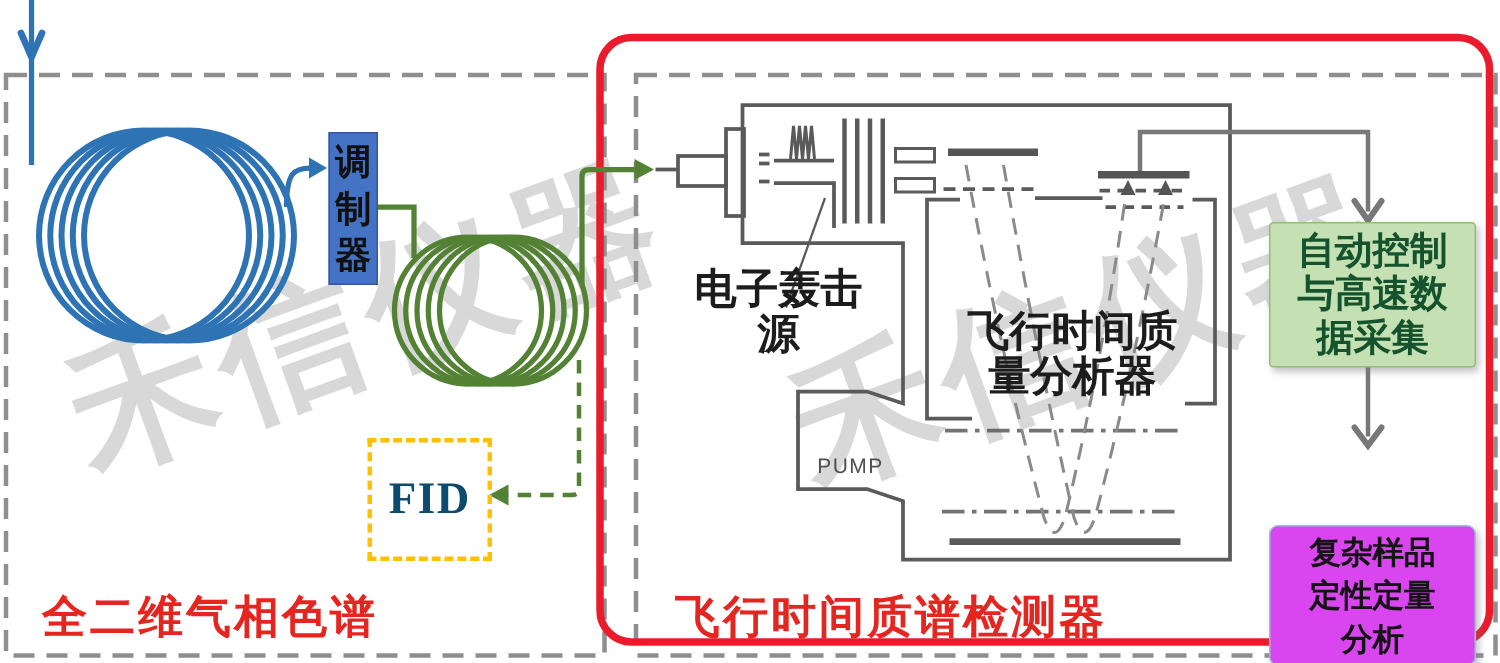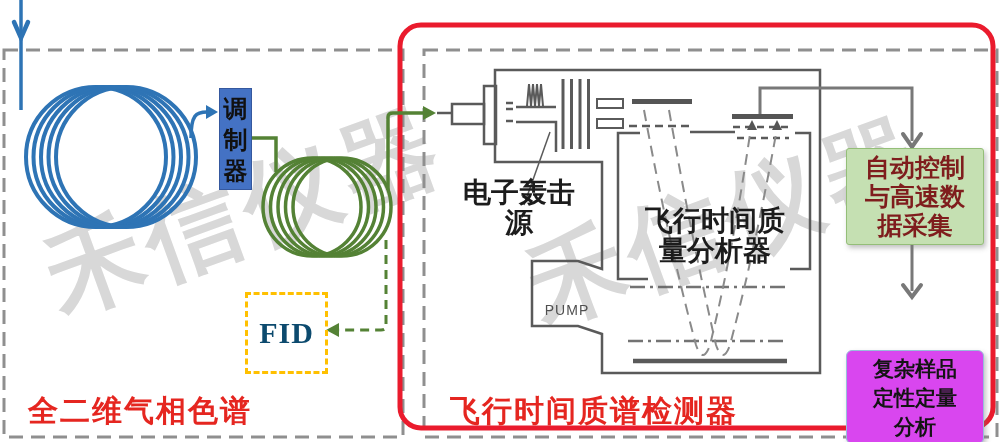--- a/index.html
+++ b/index.html
@@ -10,21 +10,21 @@
   svg.canvas{position:absolute;left:0;top:0;z-index:2;}
   .lbl{position:absolute;z-index:3;white-space:pre-line;}
   .box{position:absolute;z-index:3;display:flex;align-items:center;justify-content:center;
        text-align:center;white-space:pre-line;}
   .modulator{left:219px;top:88px;width:31px;height:100px;background:#4472c4;
              border:1px solid #35589e;color:#101010;font-weight:bold;font-size:24px;line-height:31px;}
   .fidbox{left:245px;top:292px;width:77px;height:76px;border:3px dashed #ffc000;
           color:#0c4a6e;font-weight:bold;font-size:30px;letter-spacing:1px;
           font-family:"Liberation Serif",serif;background:transparent;}
   .greenbox{left:846px;top:148px;width:136px;height:95px;background:#c5e0b2;
-            border:1px solid #94be78;border-radius:3px;color:#7f1d1d;font-weight:bold;
+            border:1px solid #94be78;border-radius:3px;color:#14532d;font-weight:bold;
             font-size:25px;line-height:29px;box-shadow:2px 3px 5px rgba(120,120,120,.45);}
   .bluebox{left:846px;top:302px;width:136px;height:92px;background:#d946ef;
            border:1px solid #99bddc;border-radius:6px;color:#141414;font-weight:bold;
            font-size:21px;line-height:29px;box-shadow:2px 3px 5px rgba(120,120,120,.45);margin-top:48px;}
   .blacklbl{color:#1c1c1c;font-weight:bold;font-size:28px;line-height:30px;text-align:center;}
   .ei{left:455px;top:178px;width:128px;}
   .tof{left:635px;top:206px;width:160px;}
   .pump{left:536px;top:302px;width:62px;color:#4f4f4f;font-size:14px;
         letter-spacing:1px;text-align:center;font-weight:normal;}
   .redlbl{color:#e52620;font-weight:bold;font-size:30px;letter-spacing:2px;white-space:nowrap;}

